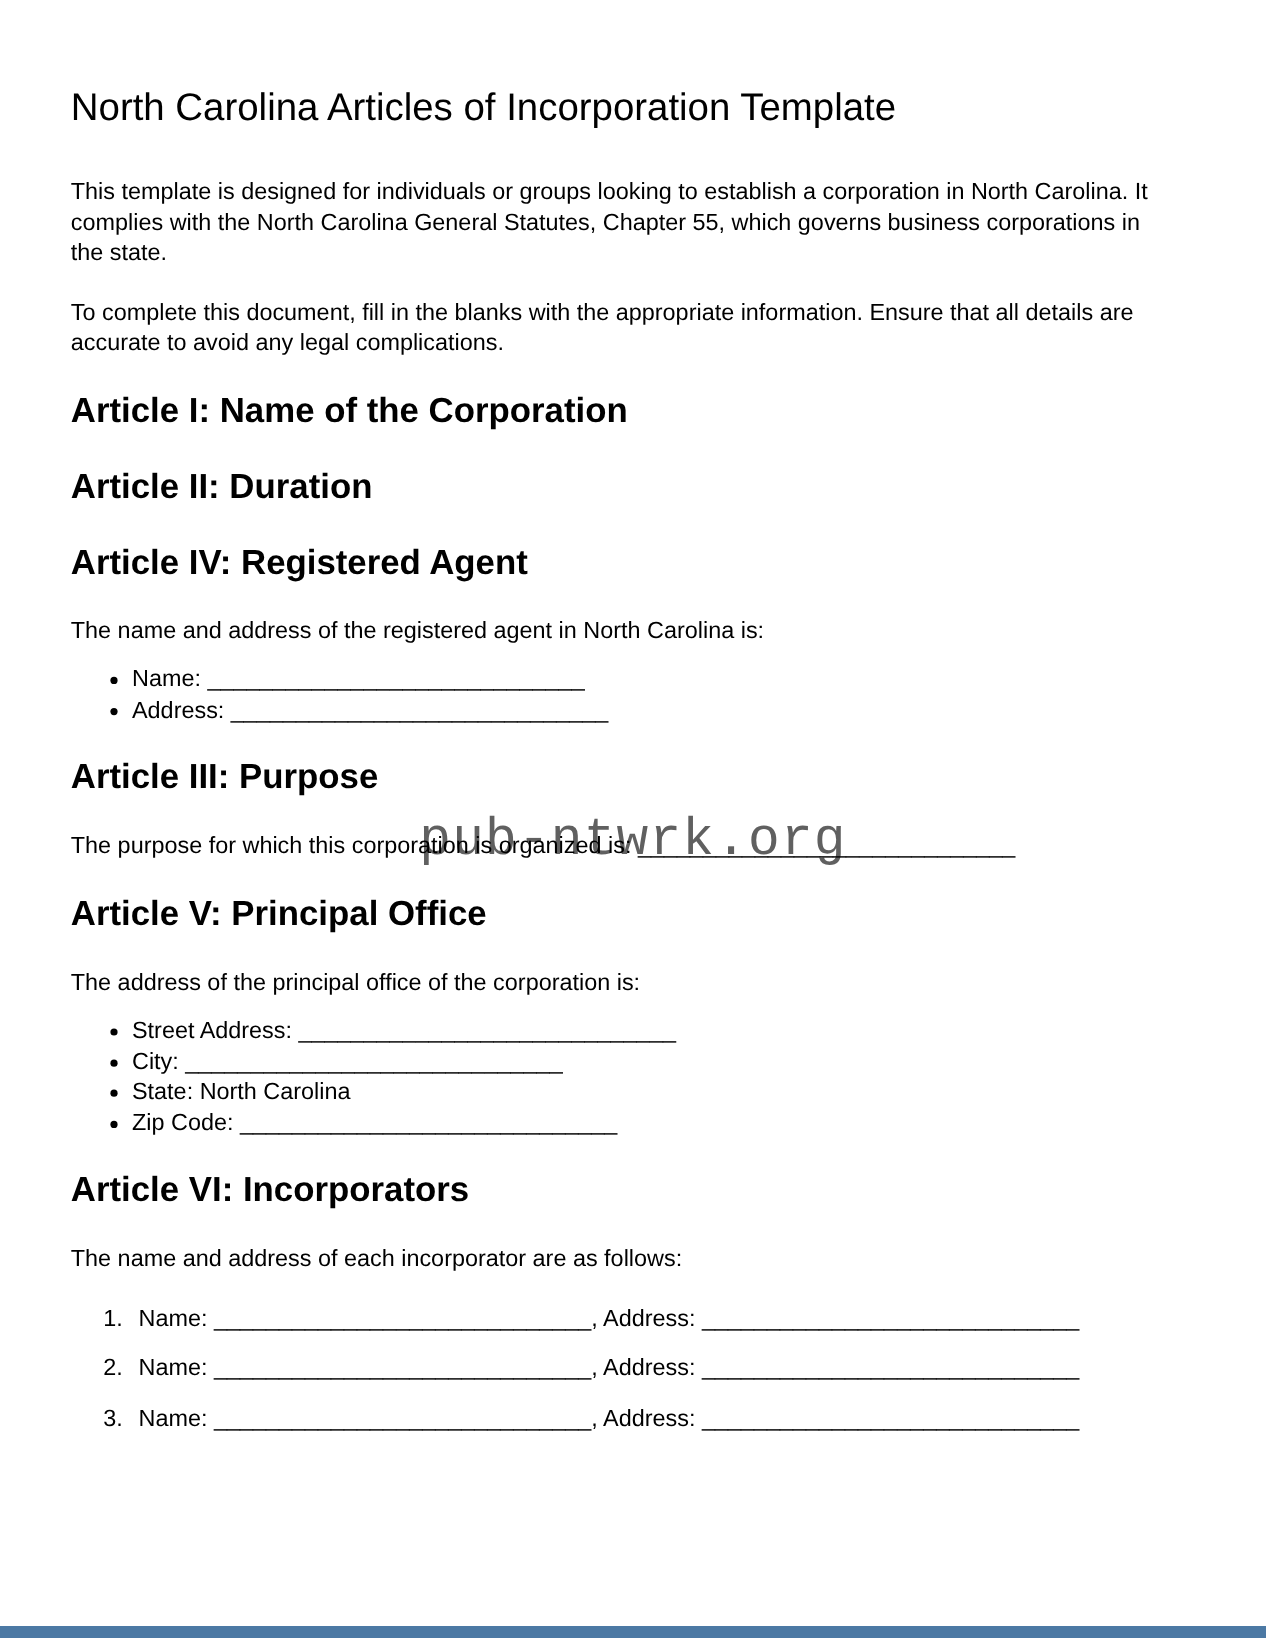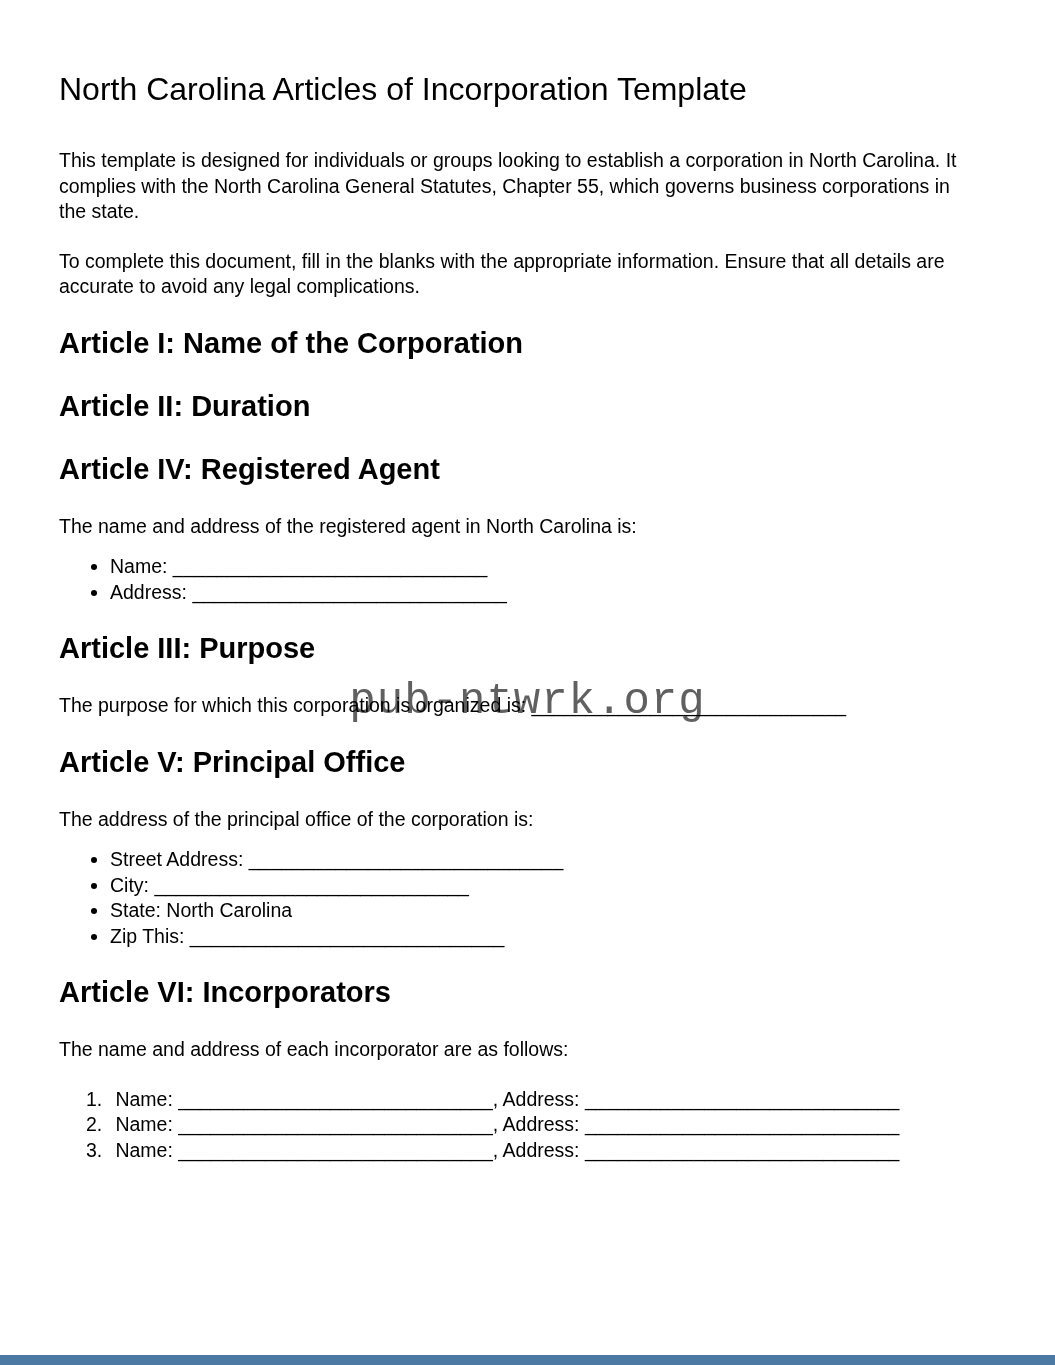--- a/index.html
+++ b/index.html
@@ -33,21 +33,21 @@
     font-size: 19.5px; line-height: 25.5px;
     list-style: disc outside;
   }
   ul.bullet-list li { padding: 0; }
 
   ul.numbered-list {
     margin: 24px 0 0 0; padding: 0 0 0 27px;
     font-size: 19.5px; line-height: 25.5px;
     list-style: none;
   }
-  ul.numbered-list li { white-space: nowrap; }
+  ul.numbered-list li { white-space: nowrap; margin-top: 16px; }
   ul.numbered-list .row-num { display: inline-block; min-width: 24px; }
 
   .watermark {
     position: absolute; z-index: 0;
     top: 676px; left: 50%; transform: translateX(-50%);
     font-family: Liberation Mono, monospace;
     font-size: 44px; letter-spacing: 1px;
     color: #454545; opacity: 0.85;
     white-space: nowrap;
   }
@@ -109,21 +109,21 @@
         <span class="blank">_____________________________</span>
       </li>
       <li>
         <span>City:</span>
         <span class="blank">_____________________________</span>
       </li>
       <li>
         <span>State: North Carolina</span>
       </li>
       <li>
-        <span>Zip This:</span>
+        <span>Zip Code:</span>
         <span class="blank">_____________________________</span>
       </li>
     </ul>
   </section>
 
   <section>
     <h2 class="article-heading">Article VI: Incorporators</h2>
     <p class="lead-line">The name and address of each incorporator are as follows:</p>
     <ul class="numbered-list">
       <li>

